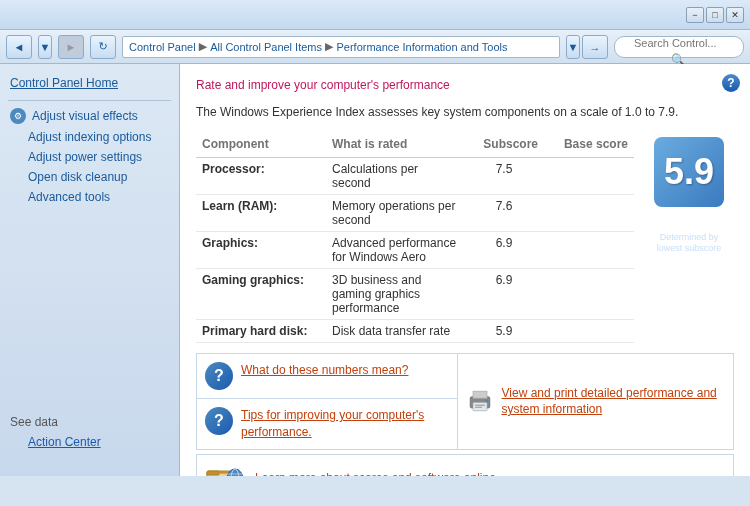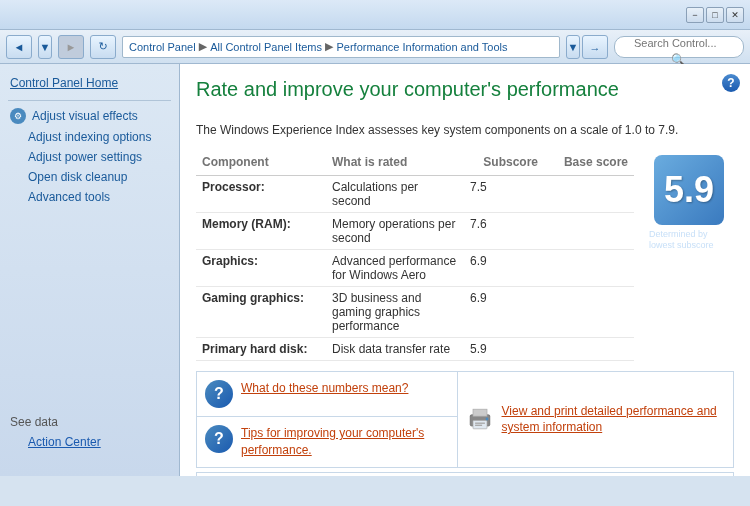--- a/index.html
+++ b/index.html
@@ -157,24 +157,24 @@
 
     
     .content {
       flex: 1;
       background: white;
       padding: 14px 16px;
       overflow-y: auto;
       position: relative;
     }
     .content-title {
-      font-size: 20px;
-      color: #15803d;
+      font-size: 12px;
+      color: #be185d;
       font-weight: 300;
-      margin-bottom: 22px;
+      margin-bottom: 13px;
     }
     .content-subtitle {
       font-size: 12px;
       color: #333;
       margin-bottom: 14px;
     }
     .help-btn {
       position: absolute;
       top: 10px;
       right: 10px;
@@ -206,21 +206,21 @@
       border-bottom: 1px solid #ccc;
     }
     .perf-table th.right { text-align: right; }
     .perf-table td {
       padding: 4px 6px;
       font-size: 12px;
       color: #333;
       vertical-align: top;
     }
     .perf-table td.component { font-weight: bold; width: 130px; }
-    .perf-table td.subscore { text-align: left; width: 80px; margin-top: 31px; }
+    .perf-table td.subscore { text-align: center; width: 80px; margin-top: 31px; }
     .perf-table td.basescore { text-align: right; width: 90px; }
     .perf-table tr { border-bottom: 1px solid #e8e8e8; }
     .score-badge {
       background: linear-gradient(135deg, #6aacdf, #3a7abf);
       border-radius: 8px;
       width: 70px;
       height: 70px;
       display: inline-flex;
       flex-direction: column;
       align-items: center;
@@ -231,22 +231,22 @@
     .score-number {
       font-size: 36px;
       font-weight: bold;
       line-height: 1;
       color: white;
       text-shadow: 1px 1px 2px rgba(0,0,0,0.3);
     }
     .score-label {
       font-size: 9px;
       color: #c8e0f8;
-      text-align: left;
-      margin-top: 0;
+      text-align: center;
+      margin-top: 21px;
       line-height: 1.2;
       width: 80px;
     }
     .info-box-row {
       display: flex;
       align-items: flex-start;
       gap: 8px;
     }
     .info-icon {
       width: 28px;
@@ -354,21 +354,21 @@
             </tr>
           </thead>
           <tbody>
             <tr>
               <td class="component">Processor:</td>
               <td>Calculations per second</td>
               <td class="subscore">7.5</td>
               <td class="basescore"></td>
             </tr>
             <tr>
-              <td class="component">Memory (RAM):</td>
+              <td class="component">Learn (RAM):</td>
               <td>Memory operations per second</td>
               <td class="subscore">7.6</td>
               <td class="basescore"></td>
             </tr>
             <tr>
               <td class="component">Graphics:</td>
               <td>Advanced performance for Windows Aero</td>
               <td class="subscore">6.9</td>
               <td class="basescore"></td>
             </tr>

